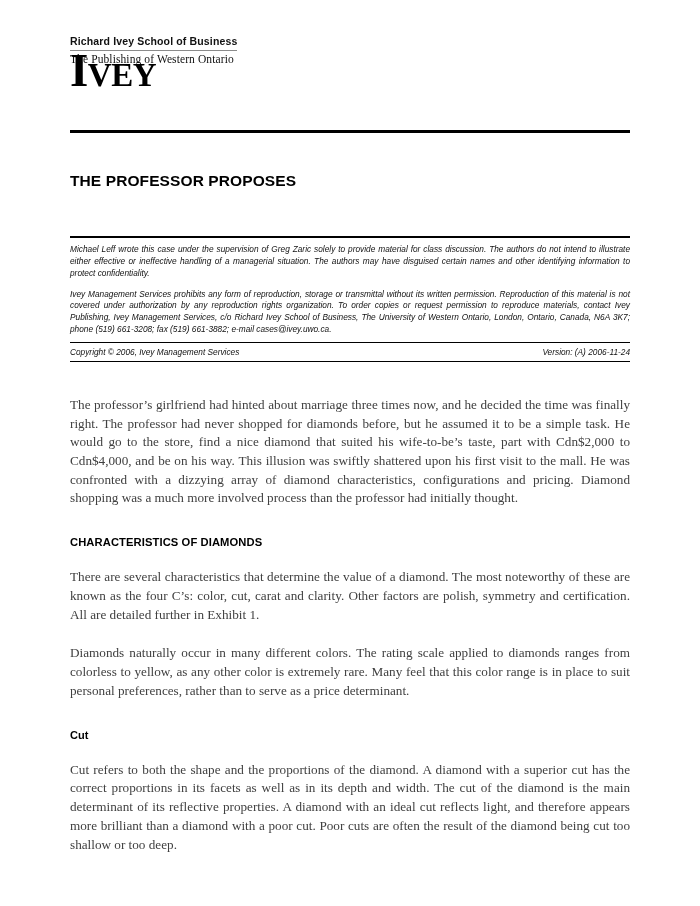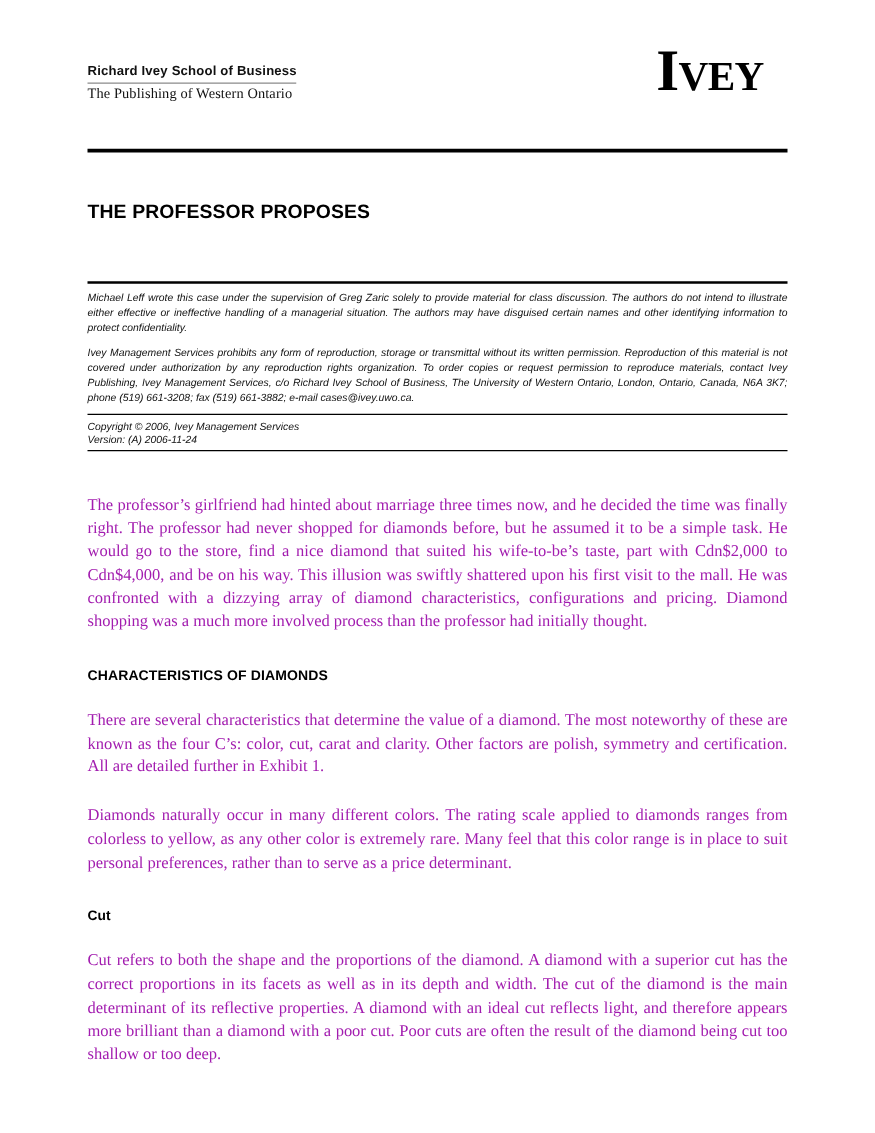--- a/index.html
+++ b/index.html
@@ -23,21 +23,22 @@
     background: #ffffff;
     box-sizing: border-box;
     padding: 0 70px;
   }
 
   
   .masthead {
     display: flex;
     align-items: flex-start;
     justify-content: space-between;
-    padding-top: 52px;
+    padding-top: 36px;
+    flex-direction: column;
   }
   .school-block {
     display: block;
     line-height: 1.05;
   }
   .school-name {
     font-family: "Liberation Sans", "DejaVu Sans", sans-serif;
     font-weight: bold;
     font-size: 10.5px;
     letter-spacing: 0.15px;
@@ -133,31 +134,30 @@
   }
   .copyright-row {
     display: flex;
     justify-content: space-between;
     align-items: baseline;
     font-family: "Liberation Sans", "DejaVu Sans", sans-serif;
     font-style: italic;
     font-size: 8.3px;
     color: #111111;
     padding: 4px 0 4px 0;
-    flex-direction: column;
   }
 
   
   .body-copy p {
     font-family: "Liberation Serif", "DejaVu Serif", serif;
     font-size: 13.2px;
     line-height: 1.42;
     text-align: justify;
     margin: 0;
-    color: #a21caf;
+    color: #404040;
   }
   .intro-para {
     margin-top: 34px !important;
   }
   .section-head {
     font-family: "Liberation Sans", "DejaVu Sans", sans-serif;
     font-weight: bold;
     font-size: 11.2px;
     letter-spacing: 0.1px;
     margin-top: 28px;

